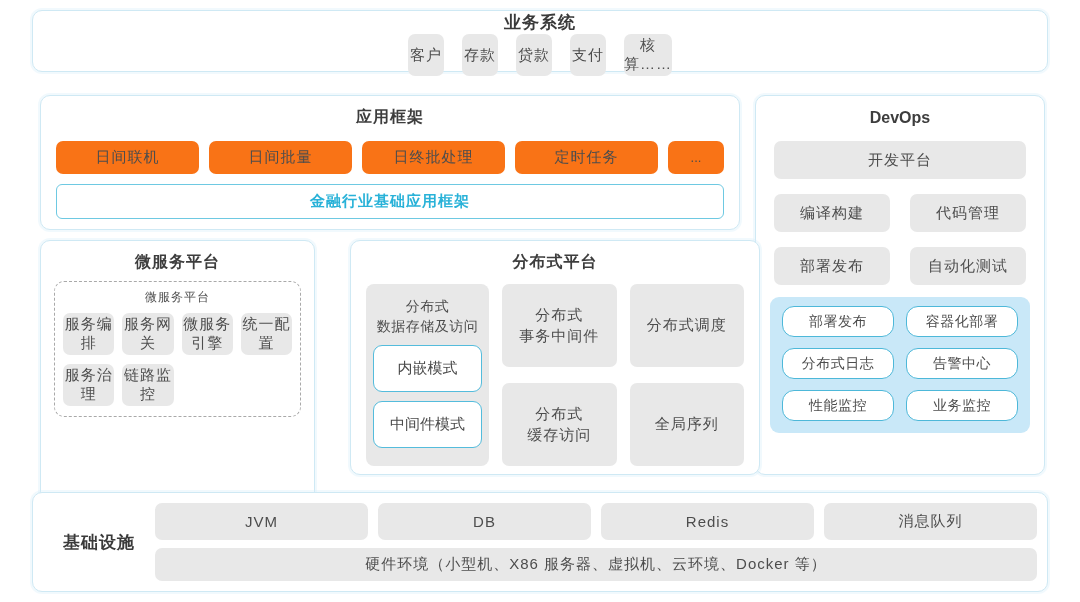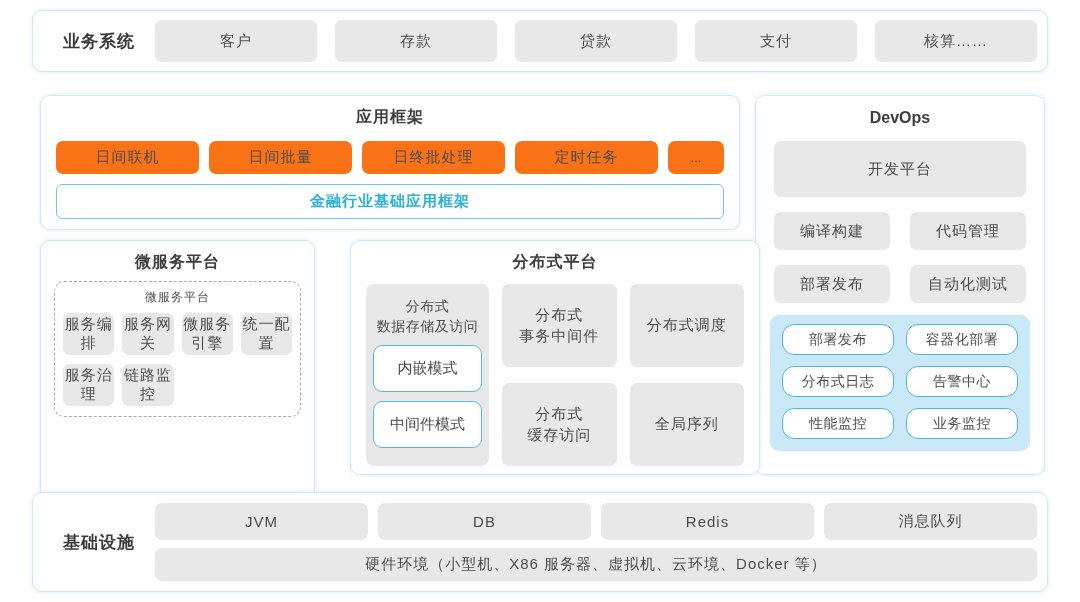--- a/index.html
+++ b/index.html
@@ -36,21 +36,21 @@
     border-radius:7px;
     letter-spacing:1px;
   }
   .gray  { background:#e8e8e8; }
   .blue  { background:#f97316; }
   .whiteline { background:#ffffff; border:1px solid #54bcdc; border-radius:9px; }
   .multiline { white-space:pre-line; line-height:1.35; }
 
   
   .sec-business { left:32px; top:10px; width:1016px; height:62px;
-    display:flex; align-items:center; padding:0 10px; }
+    display:flex; align-items:center; padding:0 10px;flex-direction:column; }
   .side-label { width:112px; text-align:center; font-size:17px; font-weight:700;
     color:#3a3a3a; letter-spacing:1px; flex:none; }
   .biz-row { flex:1; display:flex; gap:18px; }
   .biz-row .box { flex:1; height:42px; }
 
   
   .sec-appframework { left:40px; top:95px; width:700px; height:135px; padding-top:11px; }
   .af-modules { display:flex; gap:10px; margin:13px 15px 0; }
   .af-modules .box { flex:1; height:33px; font-size:15px; }
   .af-modules .more { flex:none; width:56px; font-size:13px; letter-spacing:0; }
@@ -76,21 +76,21 @@
   .dp-storage-title { text-align:center; font-size:14px; color:#4d4d4d;
     white-space:pre-line; line-height:1.4; letter-spacing:0.5px; }
   .dp-mode { margin-top:9px; height:47px; flex:none;
     display:flex; align-items:center; justify-content:center; font-size:15px; }
   .dp-col { flex:1.05; display:flex; flex-direction:column; gap:16px; }
   .dp-col .box { flex:1; }
 
   
   .sec-devops { left:755px; top:95px; width:290px; height:380px; padding-top:13px; }
   .devops-title { letter-spacing:0; }
-  .do-platform { margin:14px 18px 0; height:56px; }
+  .do-platform { margin:14px 18px 0; height:38px; }
   .do-grid { display:grid; grid-template-columns:1fr 1fr; gap:15px 20px;
     margin:15px 18px 0; }
   .do-grid .box { height:38px; }
   .ops-panel { margin:12px 14px 0; background:#c9e8f8; border-radius:9px;
     padding:9px 12px 12px; }
   .ops-title { text-align:center; font-size:15px; font-weight:700; color:#3d3d3d;
     letter-spacing:1px; margin:3px 0 11px; }
   .ops-grid { display:grid; grid-template-columns:1fr 1fr; gap:11px 12px; }
   .ops-grid .box { height:31px; font-size:14px; border-radius:12px;
     background:#ffffff; border:1.5px solid #4db8d9; letter-spacing:0.5px; }

